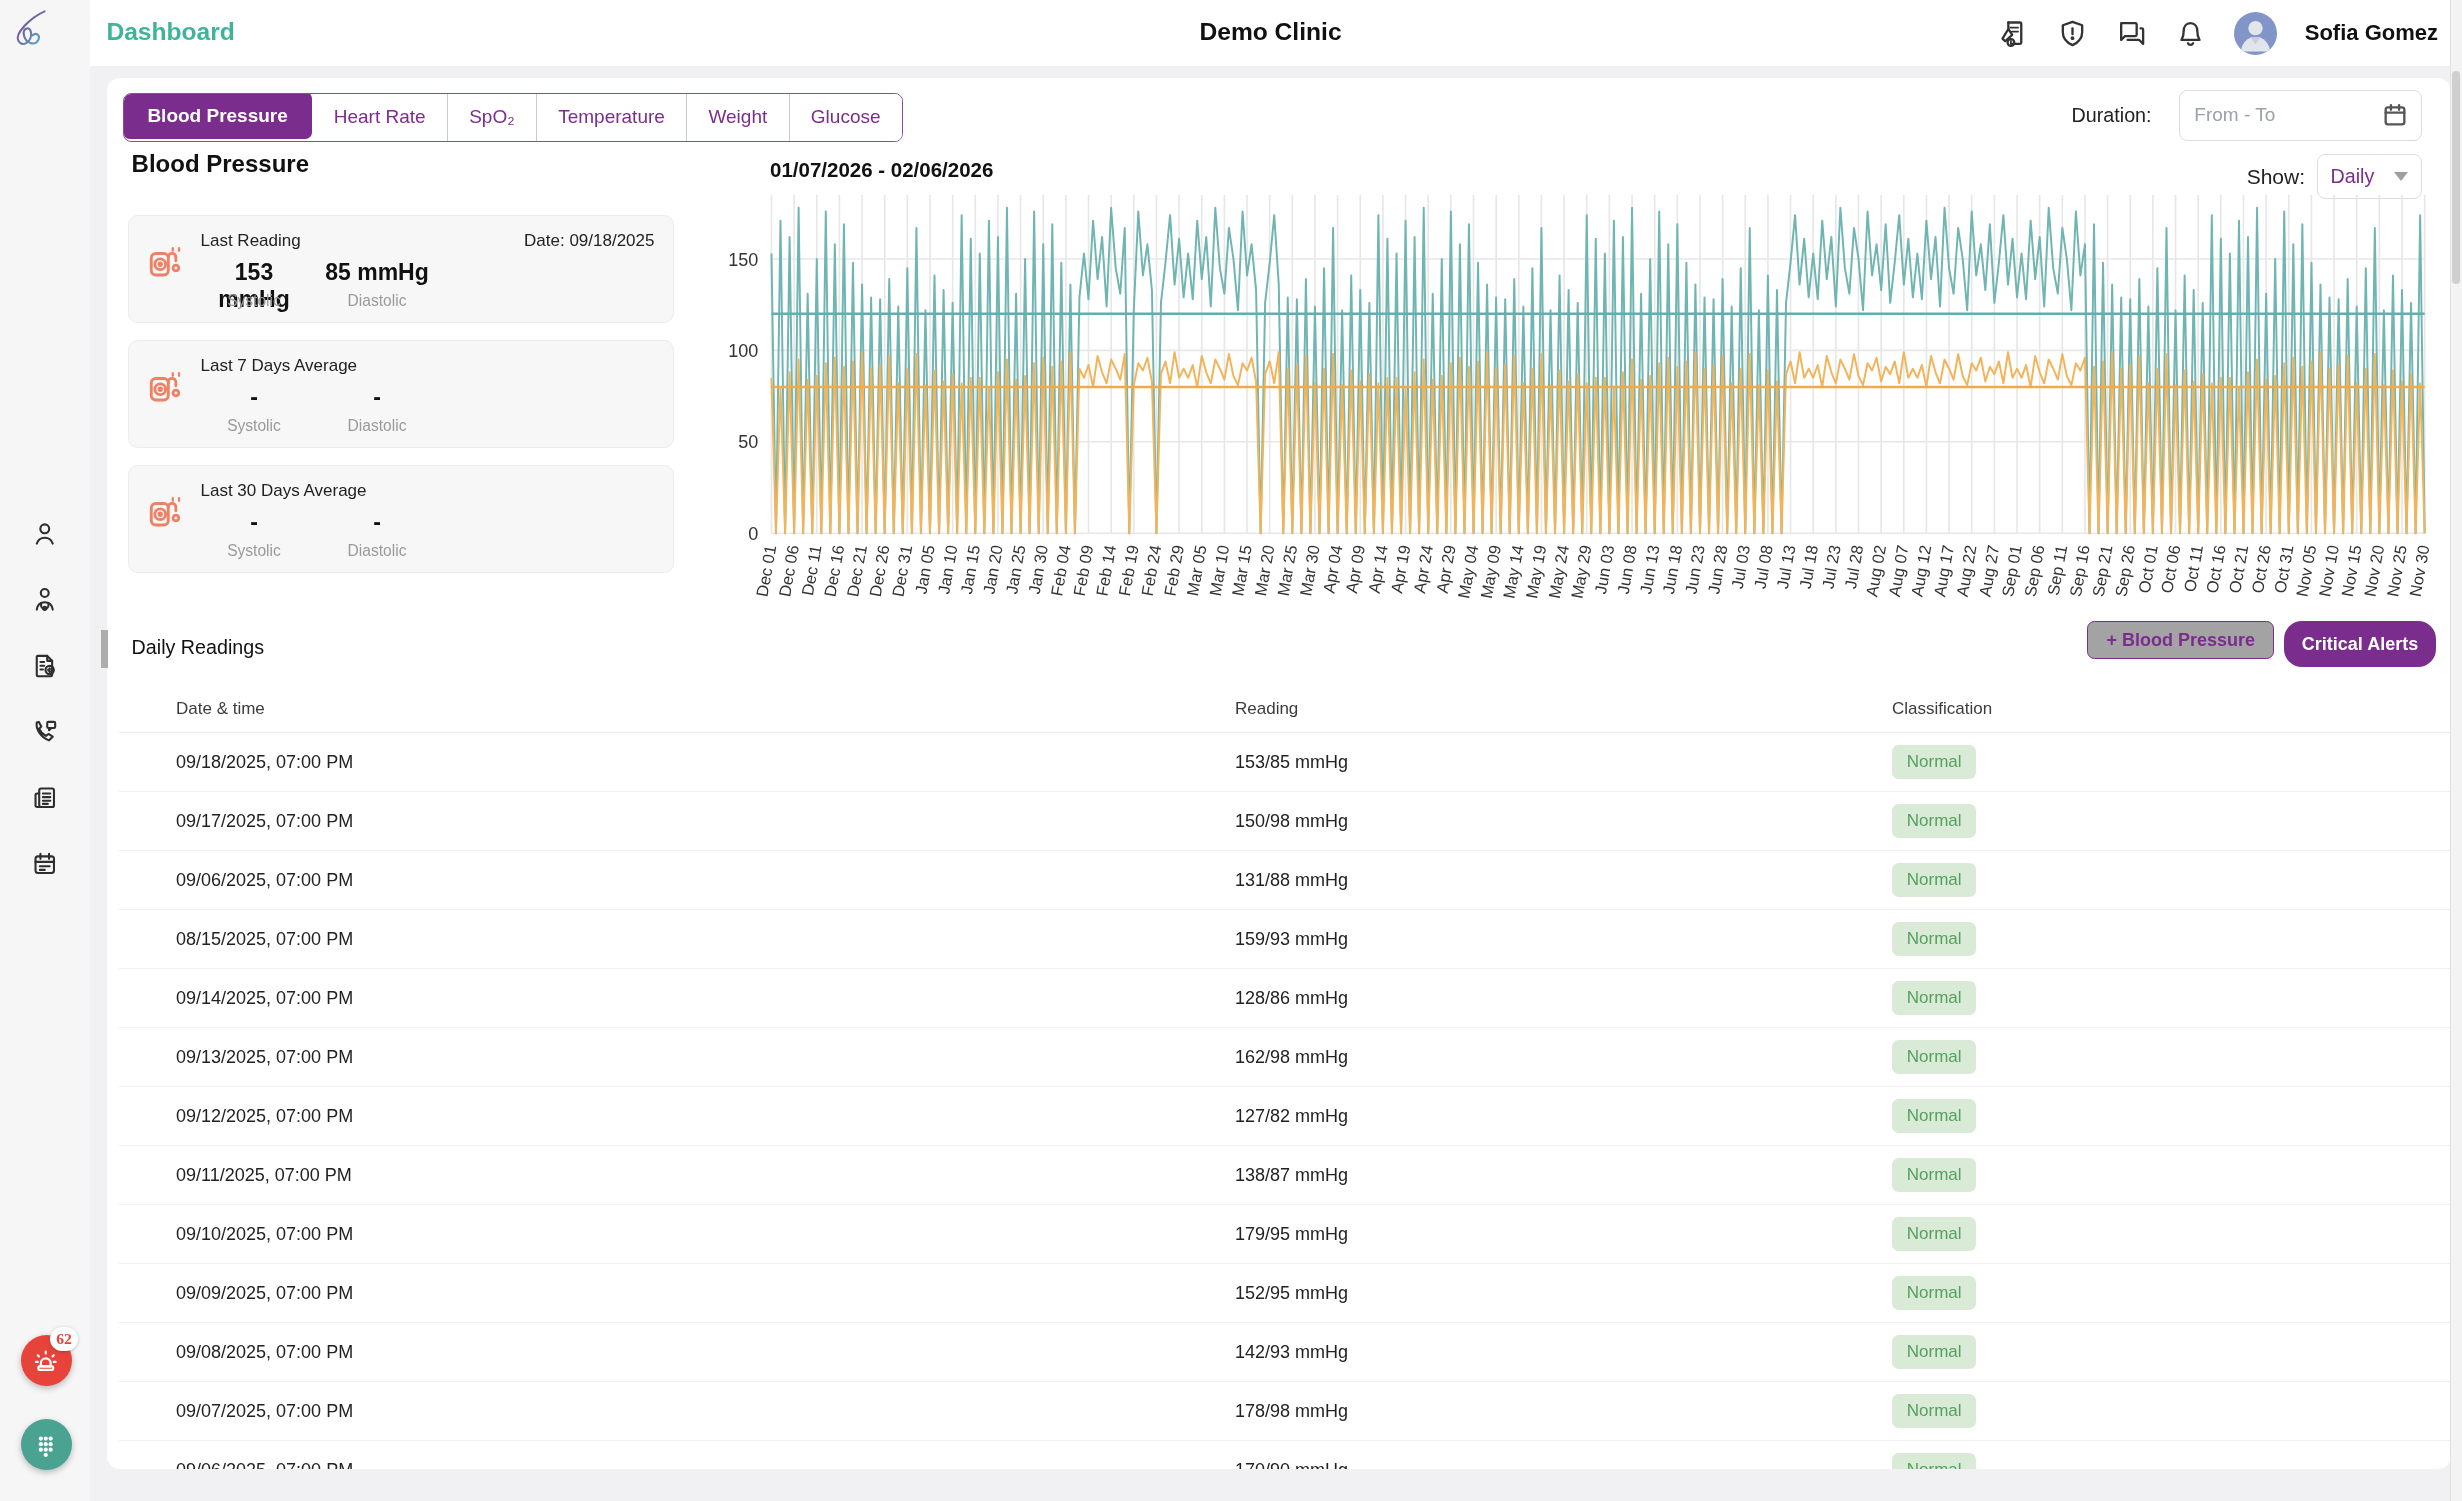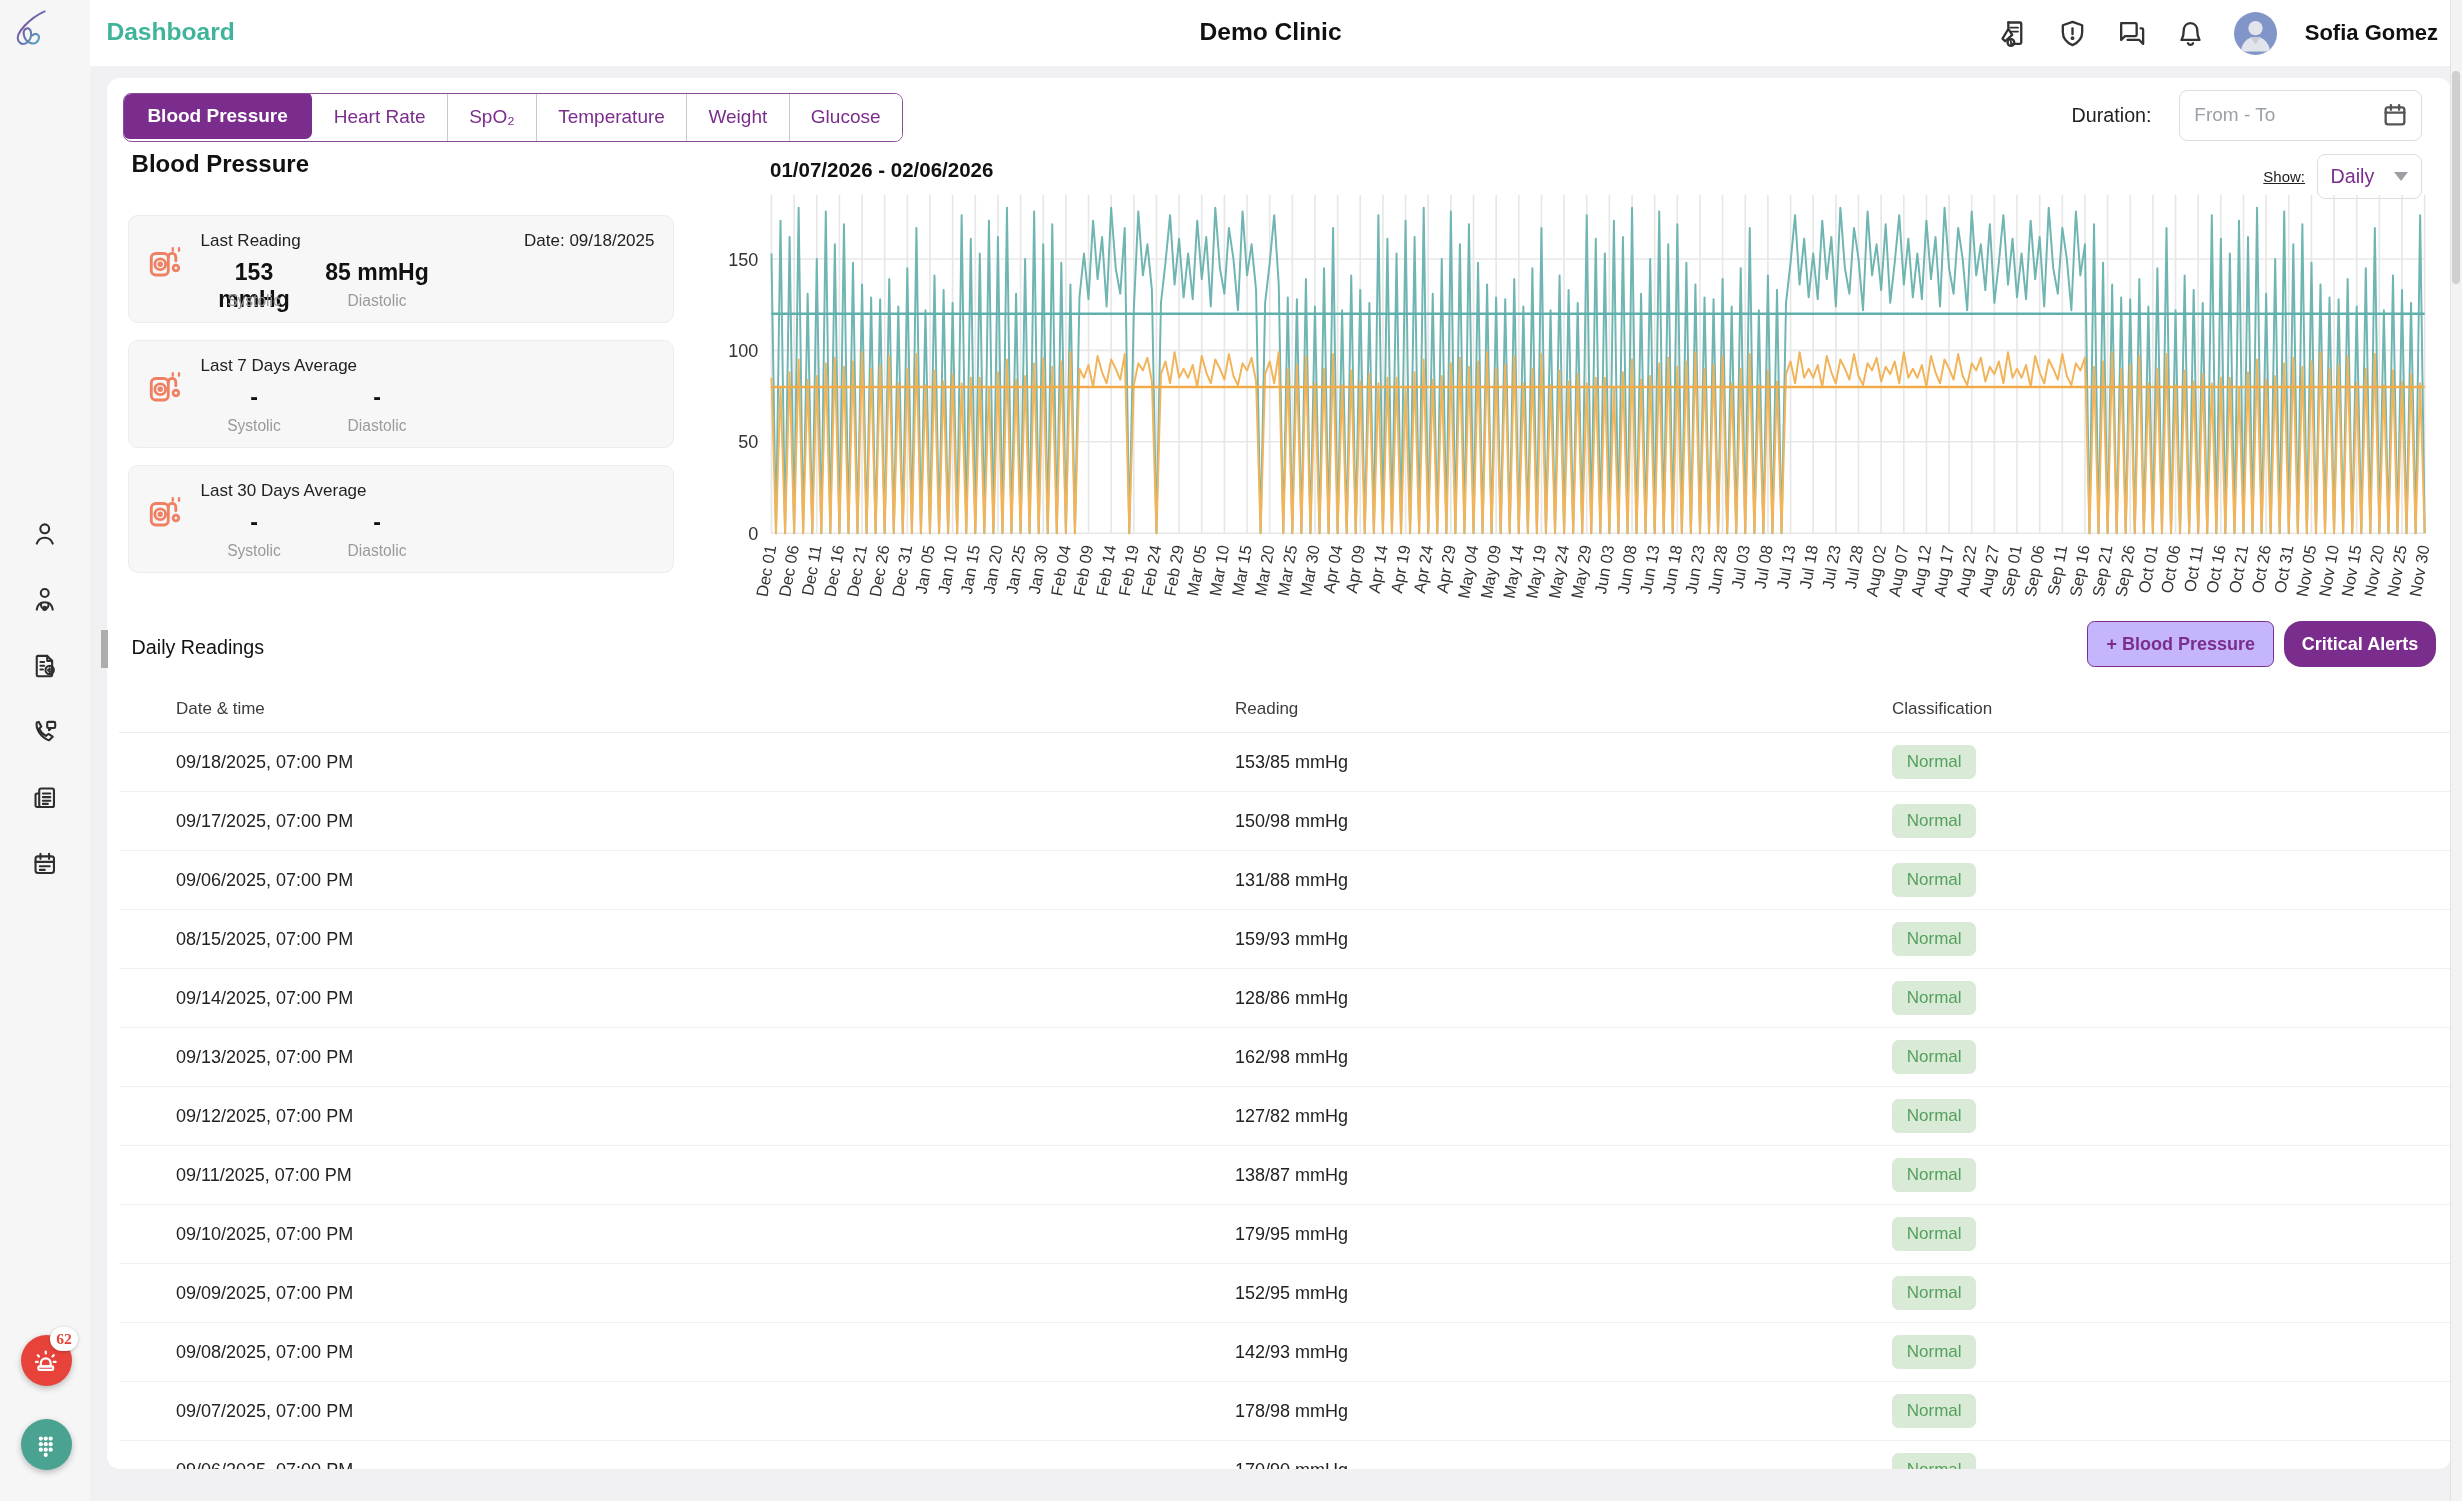--- a/index.html
+++ b/index.html
@@ -62,31 +62,31 @@
   .card-title { position:absolute; left:72px; top:14.8px; font-size:17px; color:#222; }
   .card-date { position:absolute; right:18px; top:14.8px; font-size:17px; color:#222; }
   .card-val-sys { position:absolute; left:72px; top:43px; width:107px; text-align:center; font-size:23px; font-weight:600; color:#111; }
   .card-val-dia { position:absolute; left:195px; top:43px; width:107px; text-align:center; font-size:23px; font-weight:600; color:#111; }
   .card-lbl-sys { position:absolute; left:72px; top:76px; width:107px; text-align:center; font-size:15.6px; color:#9a9a9a; }
   .card-lbl-dia { position:absolute; left:195px; top:76px; width:107px; text-align:center; font-size:15.6px; color:#9a9a9a; }
 
   
   .chart-title { position:absolute; left:663px; top:80px; font-size:20.5px; font-weight:bold; color:#111; }
   .show-ctl { position:absolute; right:29.5px; top:76px; display:flex; align-items:center; gap:11.5px; }
-  .show-label { font-size:15px; color:#222;text-decoration:underline; }
+  .show-label { font-size:21px; color:#222; }
   .show-select { width:105px; height:45px; border:1.6px solid #dcdce2; border-radius:8.2px; display:flex; align-items:center; justify-content:space-between; padding:0 13px; cursor:pointer; background:#fff; }
   .show-value { font-size:19.7px; color:#7b2d8e; }
   .caret { width:0; height:0; border-left:7.4px solid transparent; border-right:7.4px solid transparent; border-top:9px solid #9aa0a6; }
   .chart-wrap { position:absolute; left:607px; top:107px; width:1732px; height:460px; }
 
   
   .dr-bar { position:absolute; left:-5.7px; top:552px; width:6.6px; height:38px; background:#adadad; }
   .dr-title { position:absolute; left:24.6px; top:558px; font-size:19.7px; color:#111; }
   .dr-buttons { position:absolute; right:14.8px; top:543px; display:flex; gap:9.8px; }
-  .btn-outline { height:46px; padding:18px 18px; border:1.6px solid #7b2d8e; border-radius:7.4px; background:#c4b5fd; color:#7b2d8e; font-size:18px; font-weight:bold; display:flex; align-items:center; cursor:pointer; font-family:"Liberation Sans",sans-serif; }
+  .btn-outline { height:38px; padding:18px 18px; border:1.6px solid #7b2d8e; border-radius:7.4px; background:#a3a3a3; color:#7b2d8e; font-size:18px; font-weight:bold; display:flex; align-items:center; cursor:pointer; font-family:"Liberation Sans",sans-serif; }
   .btn-filled { height:46px; padding:0 18px; border:none; border-radius:18px; background:#7b2d8e; color:#fff; font-size:18px; font-weight:bold; display:flex; align-items:center; cursor:pointer; font-family:"Liberation Sans",sans-serif; }
 
   
   .table-clip { position:absolute; left:12px; top:607px; width:2408px; height:784px; overflow:hidden; }
   .thead, .trow { display:grid; grid-template-columns:1059px 657px auto; padding-left:57px; align-items:center; }
   .thead { height:48px; font-size:17px; color:#3c3c3c; border-bottom:1.6px solid #ececec; }
   .trow { height:59px; font-size:18px; color:#222; border-bottom:1.6px solid #f0f0f0; }
   .badge { display:inline-block; background:#d9ead6; color:#55a05e; font-size:17px; padding:7.4px 14.8px; border-radius:6.6px; }
 </style>
 </head>

